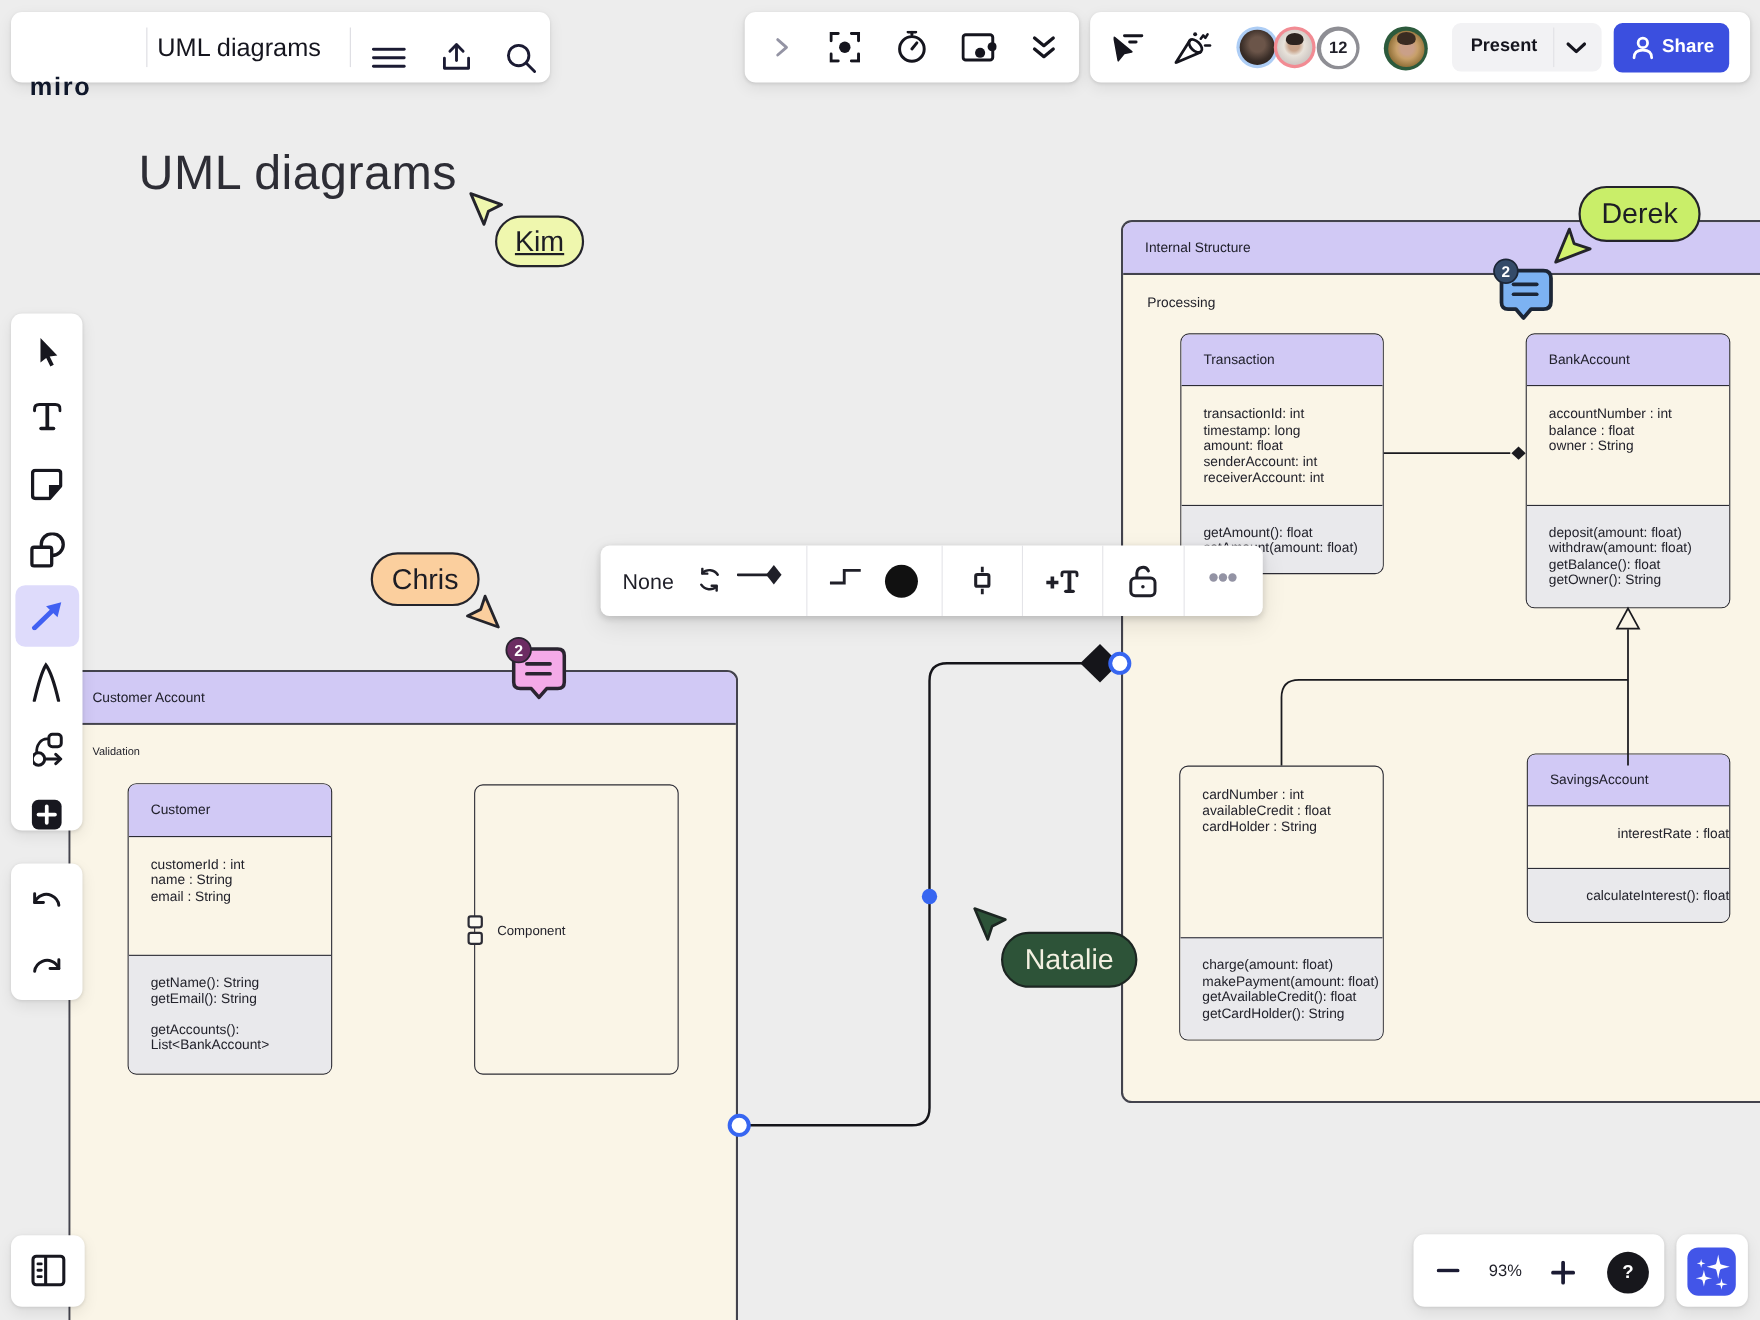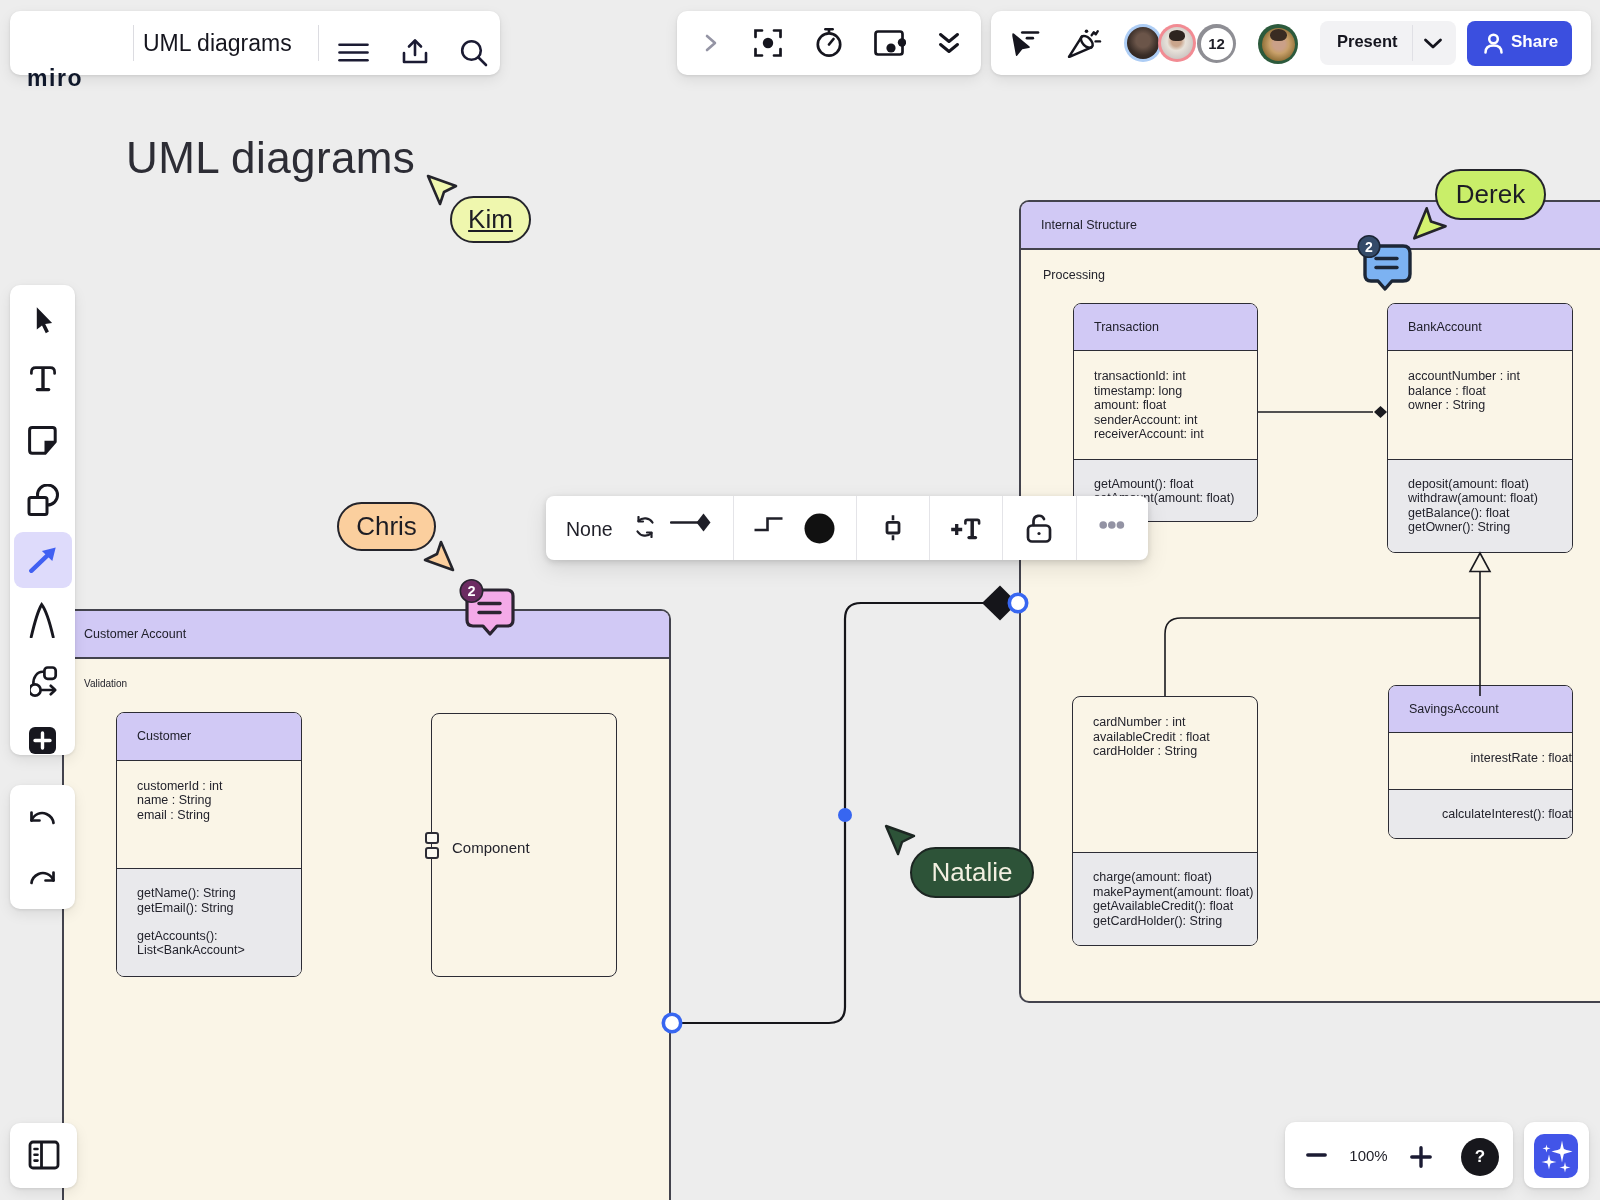--- a/index.html
+++ b/index.html
@@ -32,21 +32,21 @@
   <div class="fhead">Customer Account</div>
   <div class="abs" style="left:20px; top:67px; font-size:10px; color:#23232c;">Validation</div>
 
   <div class="cls" style="left:52px; top:101px; width:186px; height:265px;">
     <div class="chead">Customer</div>
     <div class="cattr">customerId : int<br>name : String<br>email : String</div>
     <div class="cmeth" style="height:108px;">getName(): String<br>getEmail(): String<br><span style="display:block; height:13.5px;"></span>getAccounts():<br>List&lt;BankAccount&gt;</div>
   </div>
 
   <div class="abs" style="left:367px; top:102px; width:186px; height:264px; background:#faf5e7; border:1.5px solid #2c2c35; border-radius:8px;"></div>
-  <div class="abs" style="left:388px; top:228px; font-size:15px; color:#23232c;">Component</div>
+  <div class="abs" style="left:388px; top:228px; font-size:12px; color:#23232c;">Component</div>
   <div class="abs" style="left:360.5px; top:220.5px; width:14px; height:12px; background:#fcfaf2; border:2px solid #2c2c35; border-radius:3px;"></div>
   <div class="abs" style="left:360.5px; top:235.5px; width:14px; height:12px; background:#fcfaf2; border:2px solid #2c2c35; border-radius:3px;"></div>
 </div>
 
 <div class="frame" style="left:1019px; top:199.5px; width:600px; height:803px; border-right:none;">
   <div class="fhead">Internal Structure</div>
   <div class="abs" style="left:22px; top:66px; font-size:12.5px; color:#23232c;">Processing</div>
 
   <div class="cls" style="left:52px; top:101px; width:185px; height:219px;">
     <div class="chead">Transaction</div>
@@ -279,21 +279,21 @@
     <rect x="2" y="2" width="28" height="26" rx="3"></rect>
     <path d="M13.5,2 V28"></path>
     <path d="M6.5,9 H9.5 M6.5,14.8 H9.5 M6.5,20.6 H9.5" stroke-width="2.6" stroke-linecap="round"></path>
   </svg>
 </div>
 
 <div class="panel" style="left:1285px; top:1122px; width:228px; height:66px;">
   <svg class="abs" style="left:21px; top:31px;" width="21" height="4" viewBox="0 0 21 4">
       <path d="M1.8,2 H19.2" stroke="#1b1b33" stroke-width="3.4" stroke-linecap="round"></path>
     </svg>
-  <div class="abs" style="left:51px; top:25px; width:65px; text-align:center; font-size:15px; color:#1f1f28;">100%</div>
+  <div class="abs" style="left:51px; top:25px; width:65px; text-align:center; font-size:15px; color:#1f1f28;">93%</div>
   <svg class="abs" style="left:125px; top:24px;" width="22" height="22" viewBox="0 0 22 22">
       <path d="M11,1.8 V20.2 M1.8,11 H20.2" stroke="#1b1b33" stroke-width="3.4" stroke-linecap="round"></path>
     </svg>
   <div class="abs" style="left:176px; top:16px; width:38px; height:38px; border-radius:50%; background:#17171c; color:#fff; display:flex; align-items:center; justify-content:center; font-size:17px; font-weight:bold;">?</div>
 </div>
 <div class="panel" style="left:1524px; top:1122px; width:65px; height:66px;">
   <div class="abs" style="left:10px; top:12px; width:44px; height:44px; background:#4255e8; border-radius:10px;"></div>
   <svg class="abs" style="left:10px; top:12px;" width="44" height="44" viewBox="0 0 44 44" fill="#fff">
     <path d="M28,6.5 Q29.5,14.5 30,15 Q30.5,15.5 38.5,17.5 Q30.5,19.5 30,20 Q29.5,20.5 28,28.5 Q26.5,20.5 26,20 Q25.5,19.5 17.5,17.5 Q25.5,15.5 26,15 Q26.5,14.5 28,6.5 Z"></path>
     <path d="M15,20.5 Q16.2,26 16.6,26.4 Q17,26.8 22.5,28 Q17,29.2 16.6,29.6 Q16.2,30 15,35.5 Q13.8,30 13.4,29.6 Q13,29.2 7.5,28 Q13,26.8 13.4,26.4 Q13.8,26 15,20.5 Z"></path>

